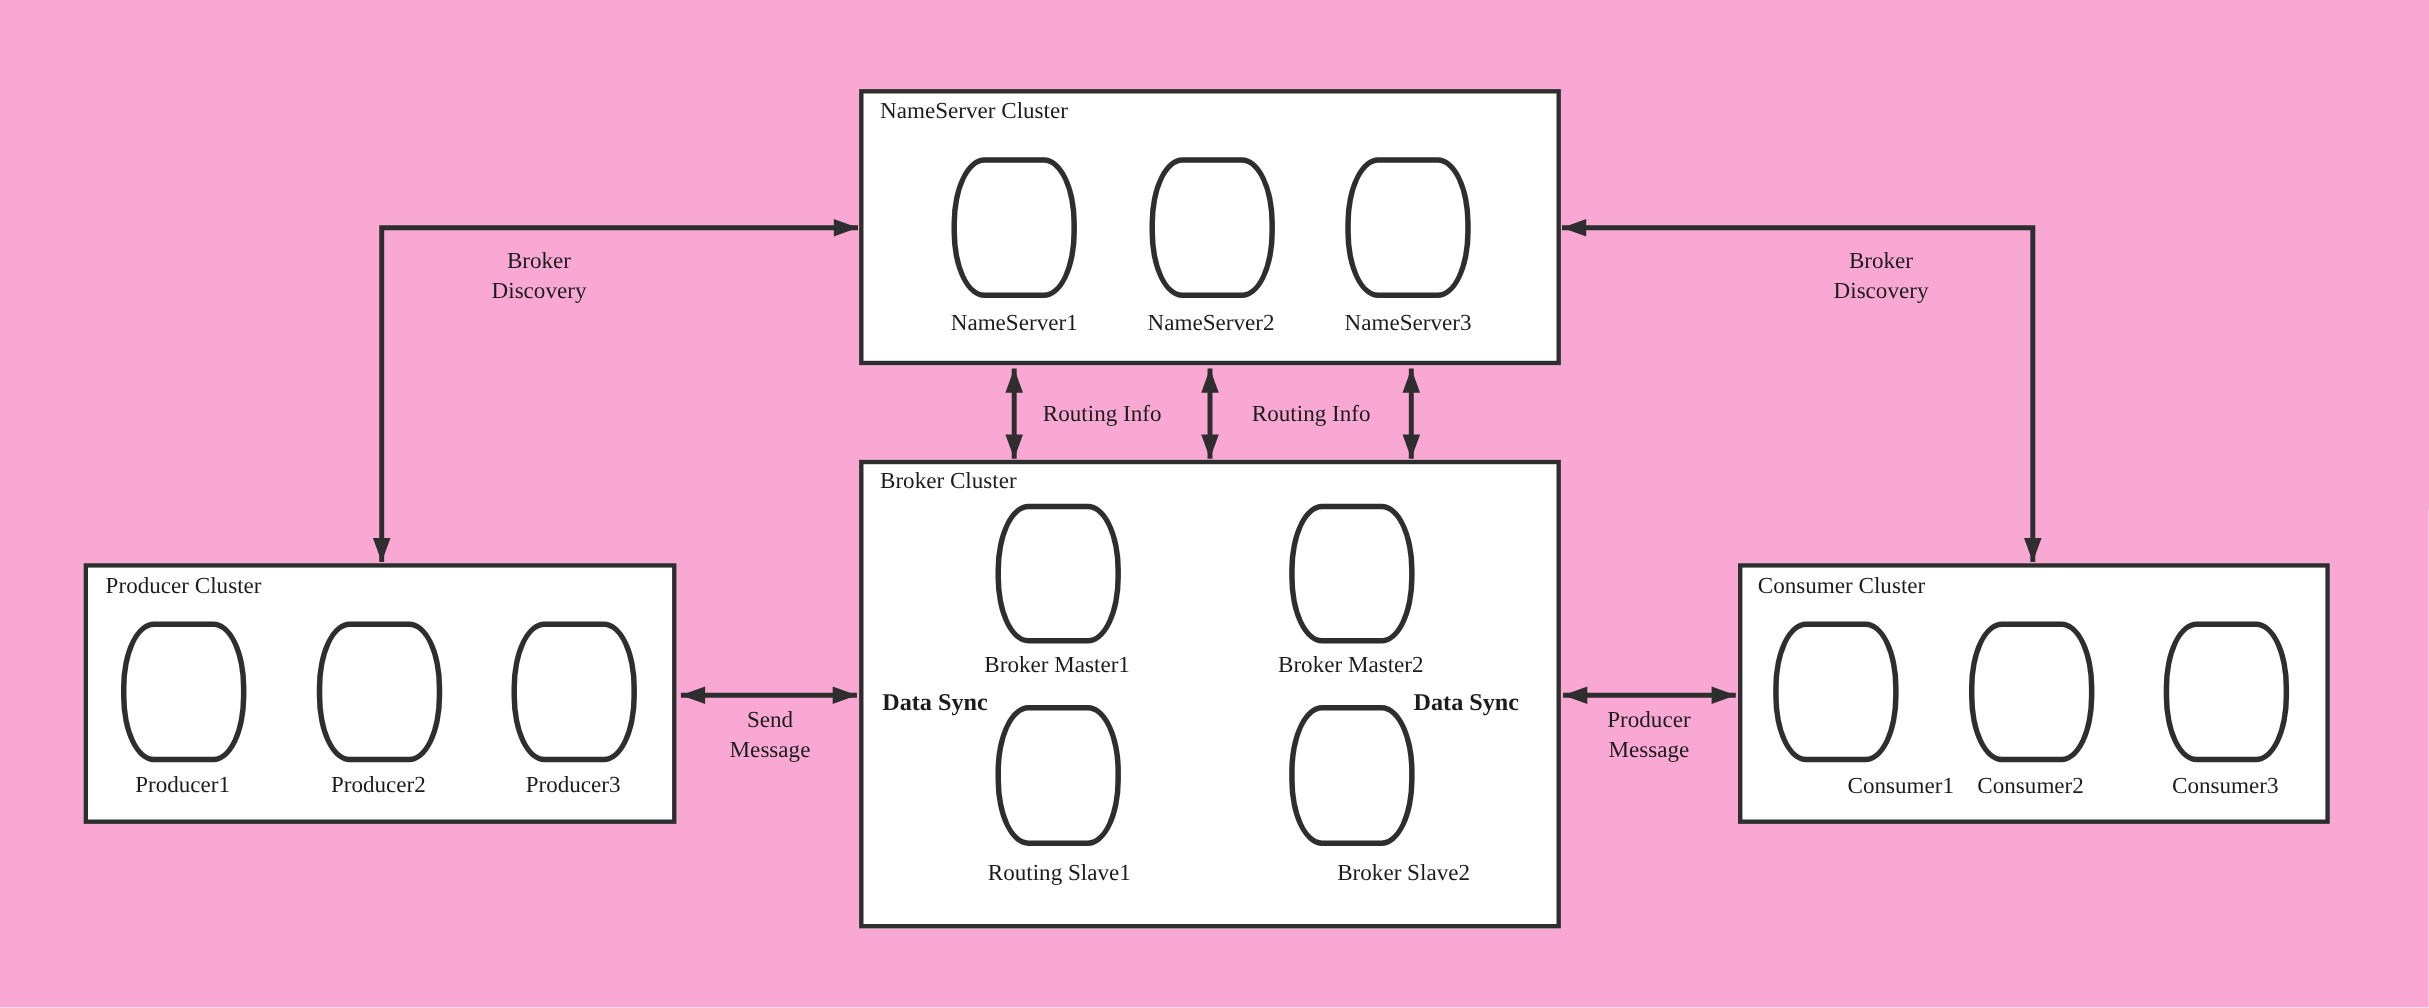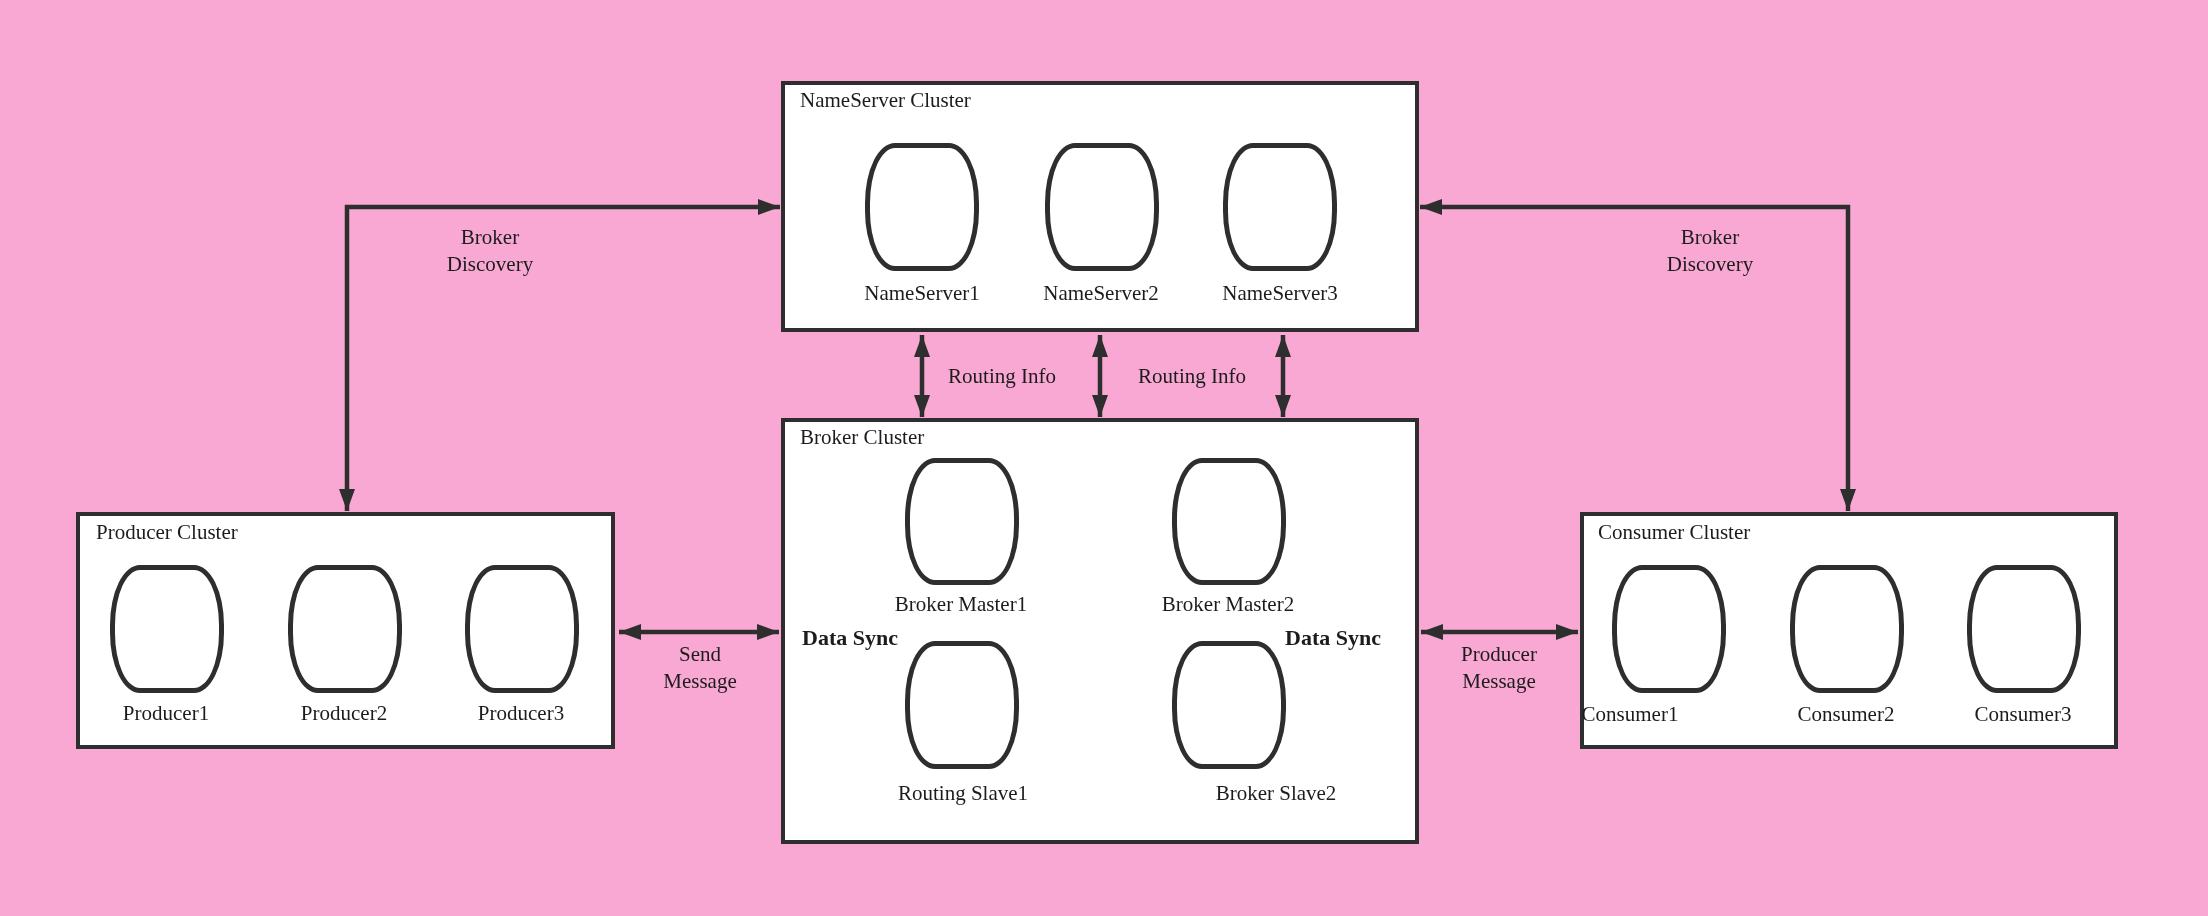--- a/index.html
+++ b/index.html
@@ -107,21 +107,21 @@
   <div class="node" style="left:465px; top:565px;"></div>
   <div class="node-label" style="left:166px; top:701px;">Producer1</div>
   <div class="node-label" style="left:344px; top:701px;">Producer2</div>
   <div class="node-label" style="left:521px; top:701px;">Producer3</div>
 
   <div class="cluster-box" style="left:1580px; top:512px; width:538px; height:237px;"></div>
   <div class="cluster-title" style="left:1598px; top:520px;">Consumer Cluster</div>
   <div class="node" style="left:1612px; top:565px;"></div>
   <div class="node" style="left:1790px; top:565px;"></div>
   <div class="node" style="left:1967px; top:565px;"></div>
-  <div class="node-label" style="left:1630px; top:702px;">Consumer1</div>
+  <div class="node-label" style="left:1728px; top:702px;">Consumer1</div>
   <div class="node-label" style="left:1846px; top:702px;">Consumer2</div>
   <div class="node-label" style="left:2023px; top:702px;">Consumer3</div>
 
   <div class="edge-label" style="left:490px; top:224px;">
     <div>Broker</div>
     <div>Discovery</div>
   </div>
   <div class="edge-label" style="left:1710px; top:224px;">
     <div>Broker</div>
     <div>Discovery</div>

